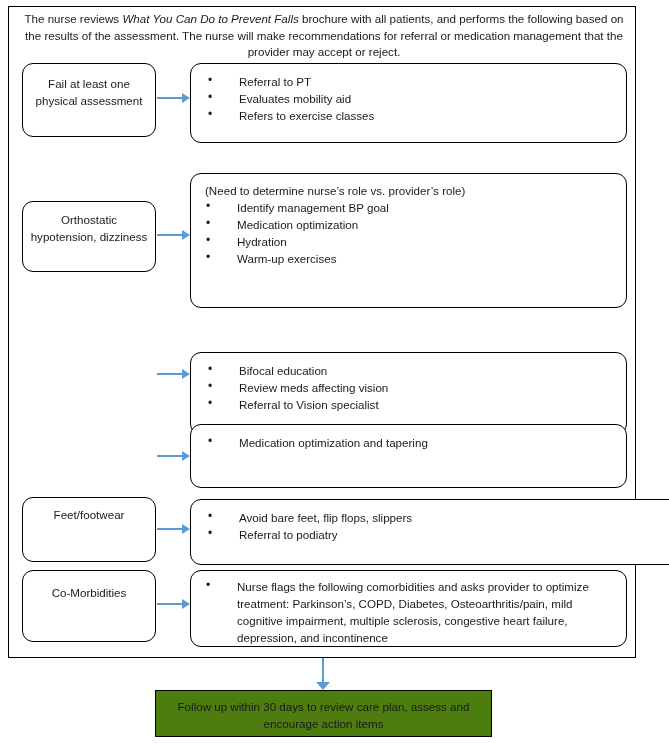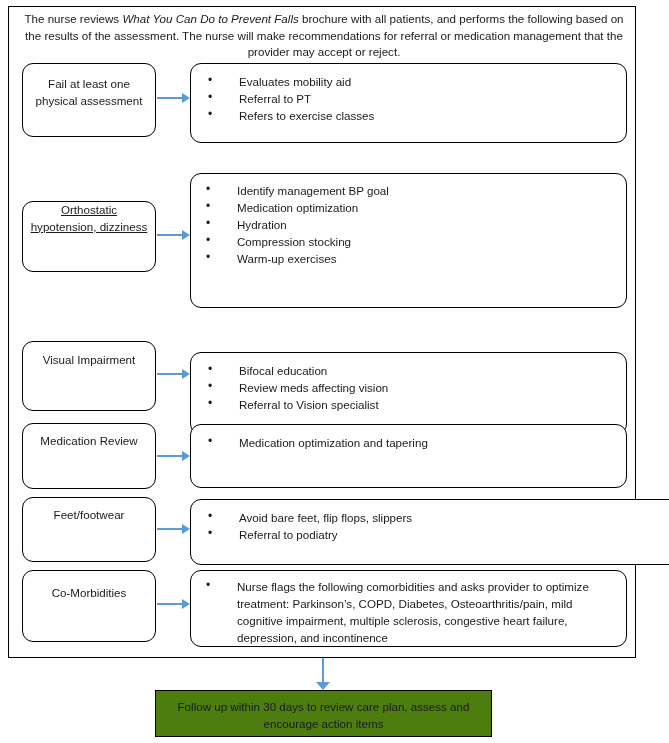--- a/index.html
+++ b/index.html
@@ -175,66 +175,60 @@
   <div class="rbox" style="left:22px; top:63px; width:134px; height:74px;">
     <div class="lbox-text" style="top:12px;">Fail at least one physical assessment</div>
   </div>
   <div class="arrow-h" style="left:157px; top:92px; width:33px;">
     <div class="shaft" style="width:26px;"></div>
     <div class="head" style="left:25px;"></div>
   </div>
   <div class="rbox" style="left:190px; top:63px; width:437px; height:80px;">
     <div class="rbox-body">
       <ul class="bullets">
+        <li>Referral to PT</li>
         <li>Evaluates mobility aid</li>
-        <li>Referral to PT</li>
         <li>Refers to exercise classes</li>
       </ul>
     </div>
   </div>
 
   <div class="rbox" style="left:22px; top:201px; width:134px; height:71px;">
-    <div class="lbox-text" style="top:0;text-decoration:underline;">Orthostatic hypotension, dizziness</div>
+    <div class="lbox-text" style="top:10px;">Orthostatic hypotension, dizziness</div>
   </div>
   <div class="arrow-h" style="left:157px; top:229px; width:33px;">
     <div class="shaft" style="width:26px;"></div>
     <div class="head" style="left:25px;"></div>
   </div>
   <div class="rbox" style="left:190px; top:173px; width:437px; height:135px;">
     <div class="rbox-body" style="left:14px; top:8px;">
+      <div class="lead-line">(Need to determine nurse’s role vs. provider’s role)</div>
       <ul class="bullets">
         <li>Identify management BP goal</li>
         <li>Medication optimization</li>
         <li>Hydration</li>
-        <li>Compression stocking</li>
         <li>Warm-up exercises</li>
       </ul>
     </div>
   </div>
 
-  <div class="rbox" style="left:22px; top:341px; width:134px; height:70px;">
-    <div class="lbox-text" style="top:10px;">Visual Impairment</div>
-  </div>
   <div class="arrow-h" style="left:157px; top:368px; width:33px;">
     <div class="shaft" style="width:26px;"></div>
     <div class="head" style="left:25px;"></div>
   </div>
   <div class="rbox" style="left:190px; top:332px; width:437px; height:83px;margin-top:20px;">
     <div class="rbox-body">
       <ul class="bullets">
         <li>Bifocal education</li>
         <li>Review meds affecting vision</li>
         <li>Referral to Vision specialist</li>
       </ul>
     </div>
   </div>
 
-  <div class="rbox" style="left:22px; top:423px; width:134px; height:66px;">
-    <div class="lbox-text" style="top:9px;">Medication Review</div>
-  </div>
   <div class="arrow-h" style="left:157px; top:450px; width:33px;">
     <div class="shaft" style="width:26px;"></div>
     <div class="head" style="left:25px;"></div>
   </div>
   <div class="rbox" style="left:190px; top:424px; width:437px; height:64px;">
     <div class="rbox-body">
       <ul class="bullets">
         <li>Medication optimization and tapering</li>
       </ul>
     </div>

